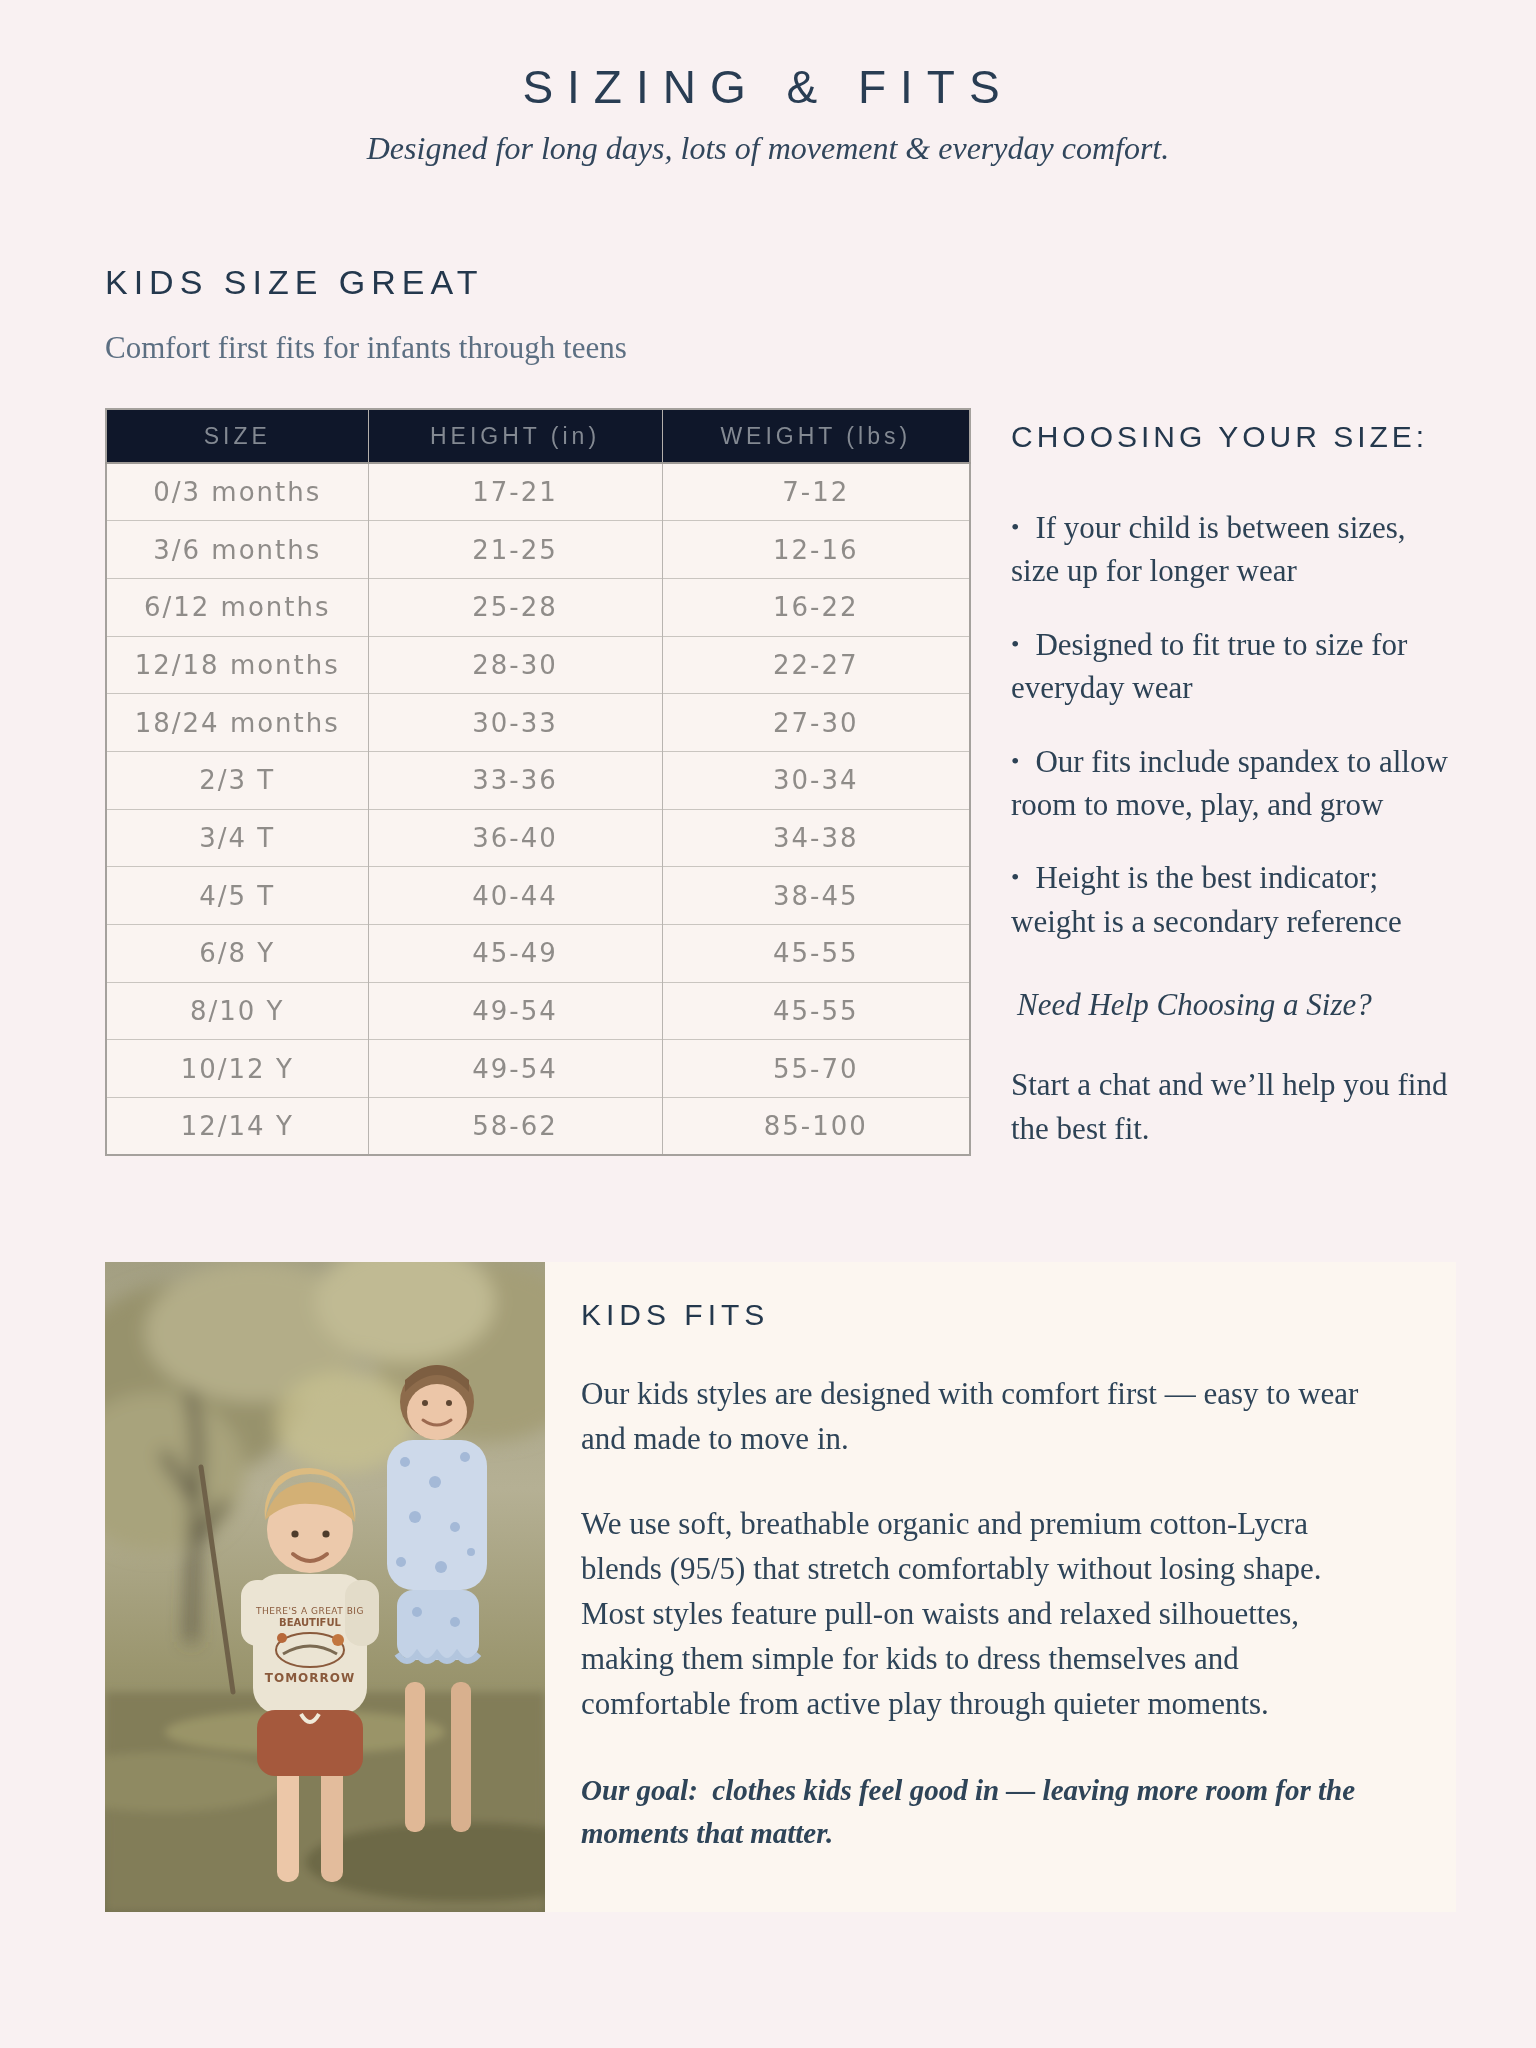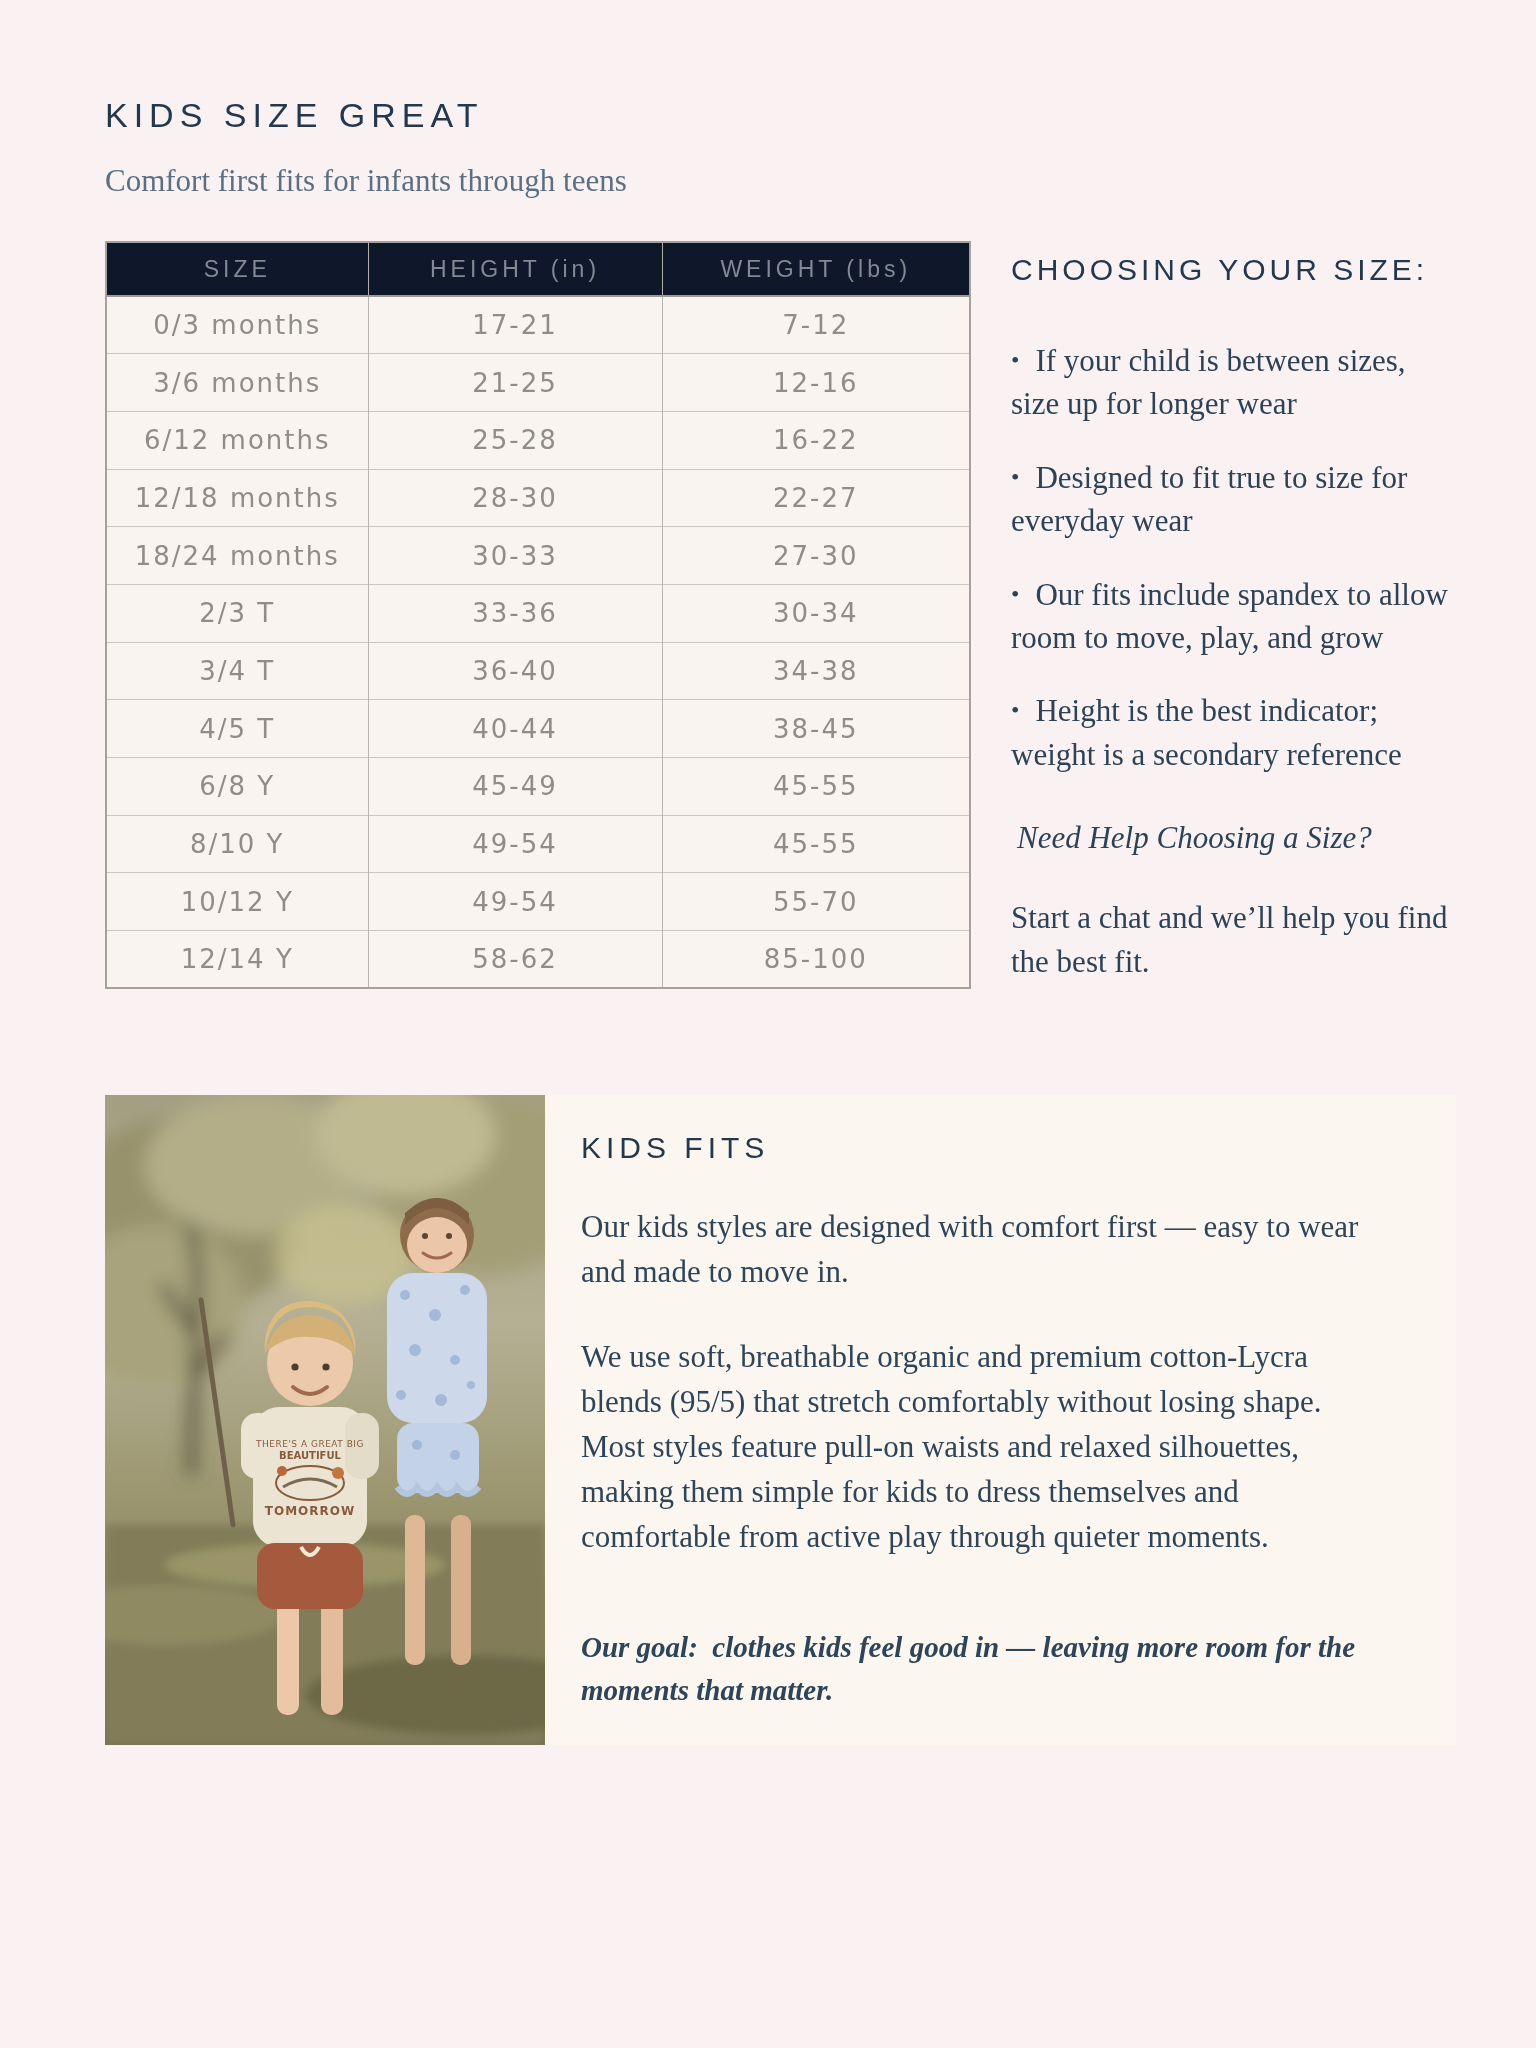--- a/index.html
+++ b/index.html
@@ -100,32 +100,36 @@
   .fits-col { padding:36px 28px 0 36px; width:870px; }
   .fits-heading {
     font-size:30px; font-weight:500; letter-spacing:5px; color:#24384d;
   }
   .fits-col p.fits-para {
     margin-top:40px;
     font-family:"Liberation Serif", serif;
     font-size:31px; line-height:1.45; color:#2e4458;
   }
   .fits-goal {
-    margin-top:66px;
+    margin-top:42px;
     font-family:"Liberation Serif", serif;
     font-style:italic; font-weight:700;
     font-size:29px; line-height:1.5; color:#2e4458;
     white-space:pre-wrap;
   }
 </style>
 </head>
 <body>
 
 <div class="page">
 
+  <div class="title-block">
+    <div class="page-title">SIZING &amp; FITS</div>
+    <div class="page-subtitle">Designed for long days, lots of movement &amp; everyday comfort.</div>
+  </div>
 
   <div class="guide-section">
     <div class="section-heading">KIDS SIZE GREAT</div>
     <div class="guide-intro">Comfort first fits for infants through teens</div>
 
     <div class="table-and-side">
 
       <table class="size-table">
         <colgroup>
             <col class="c-size">

